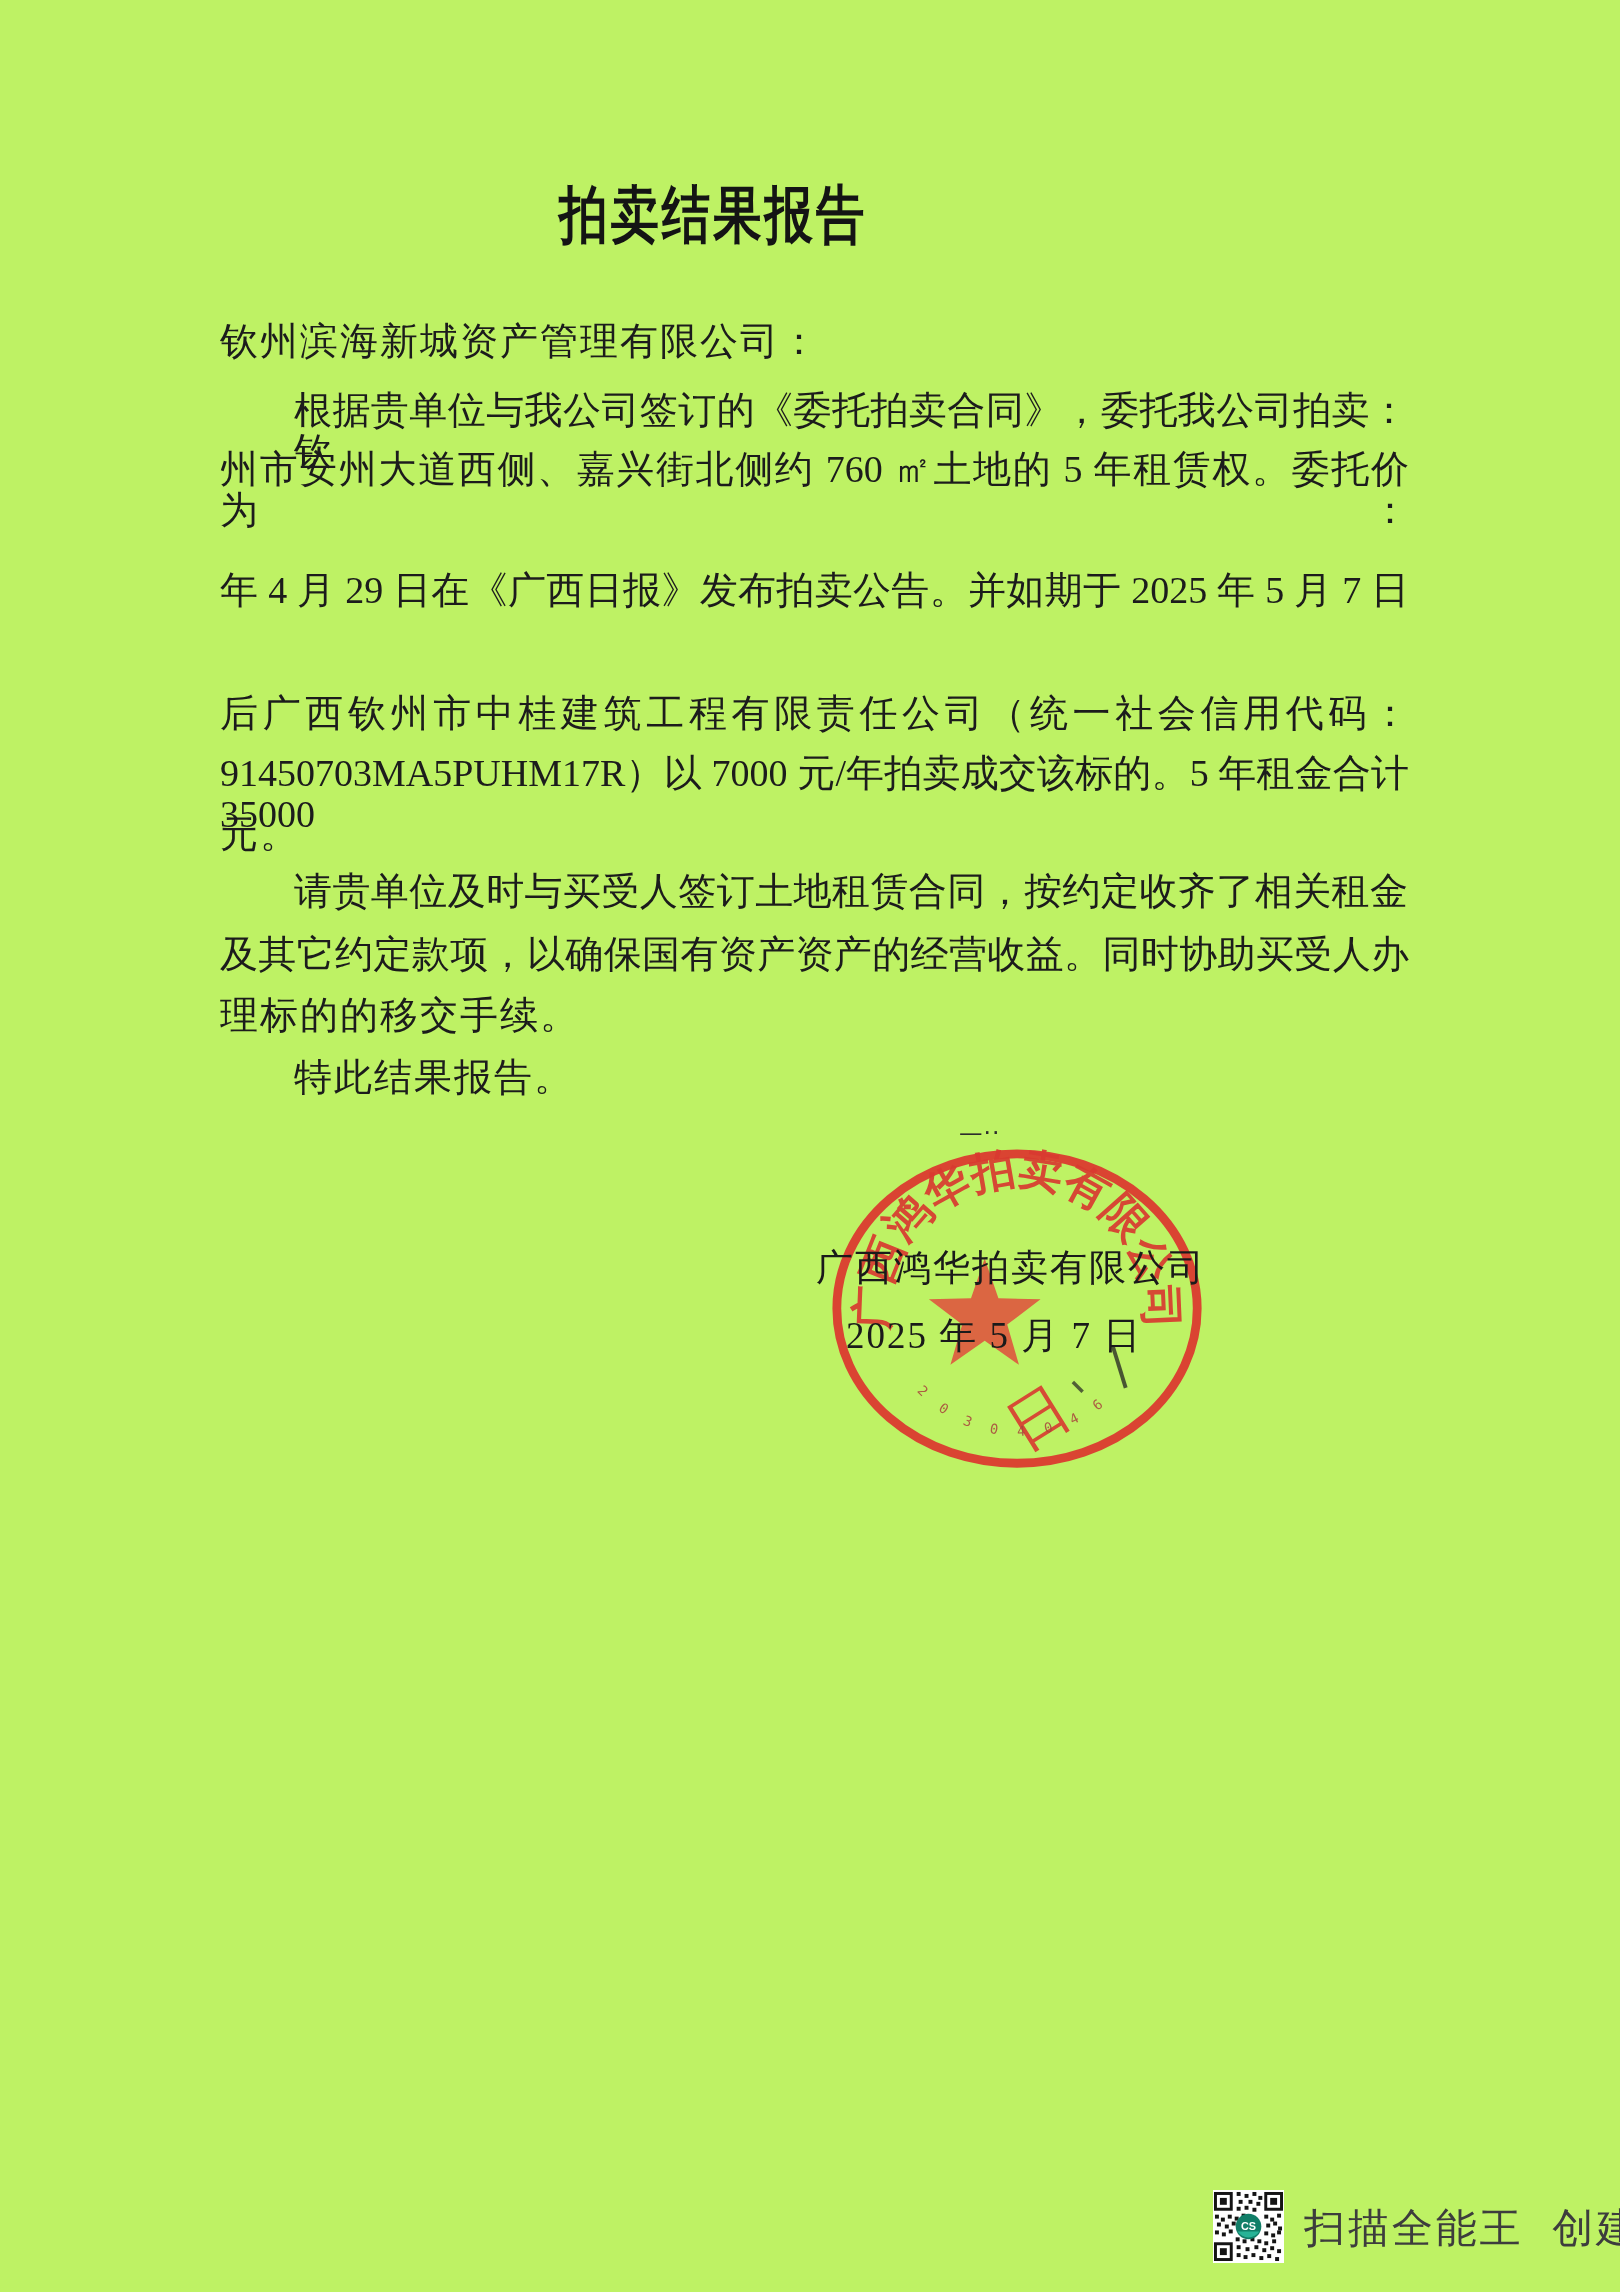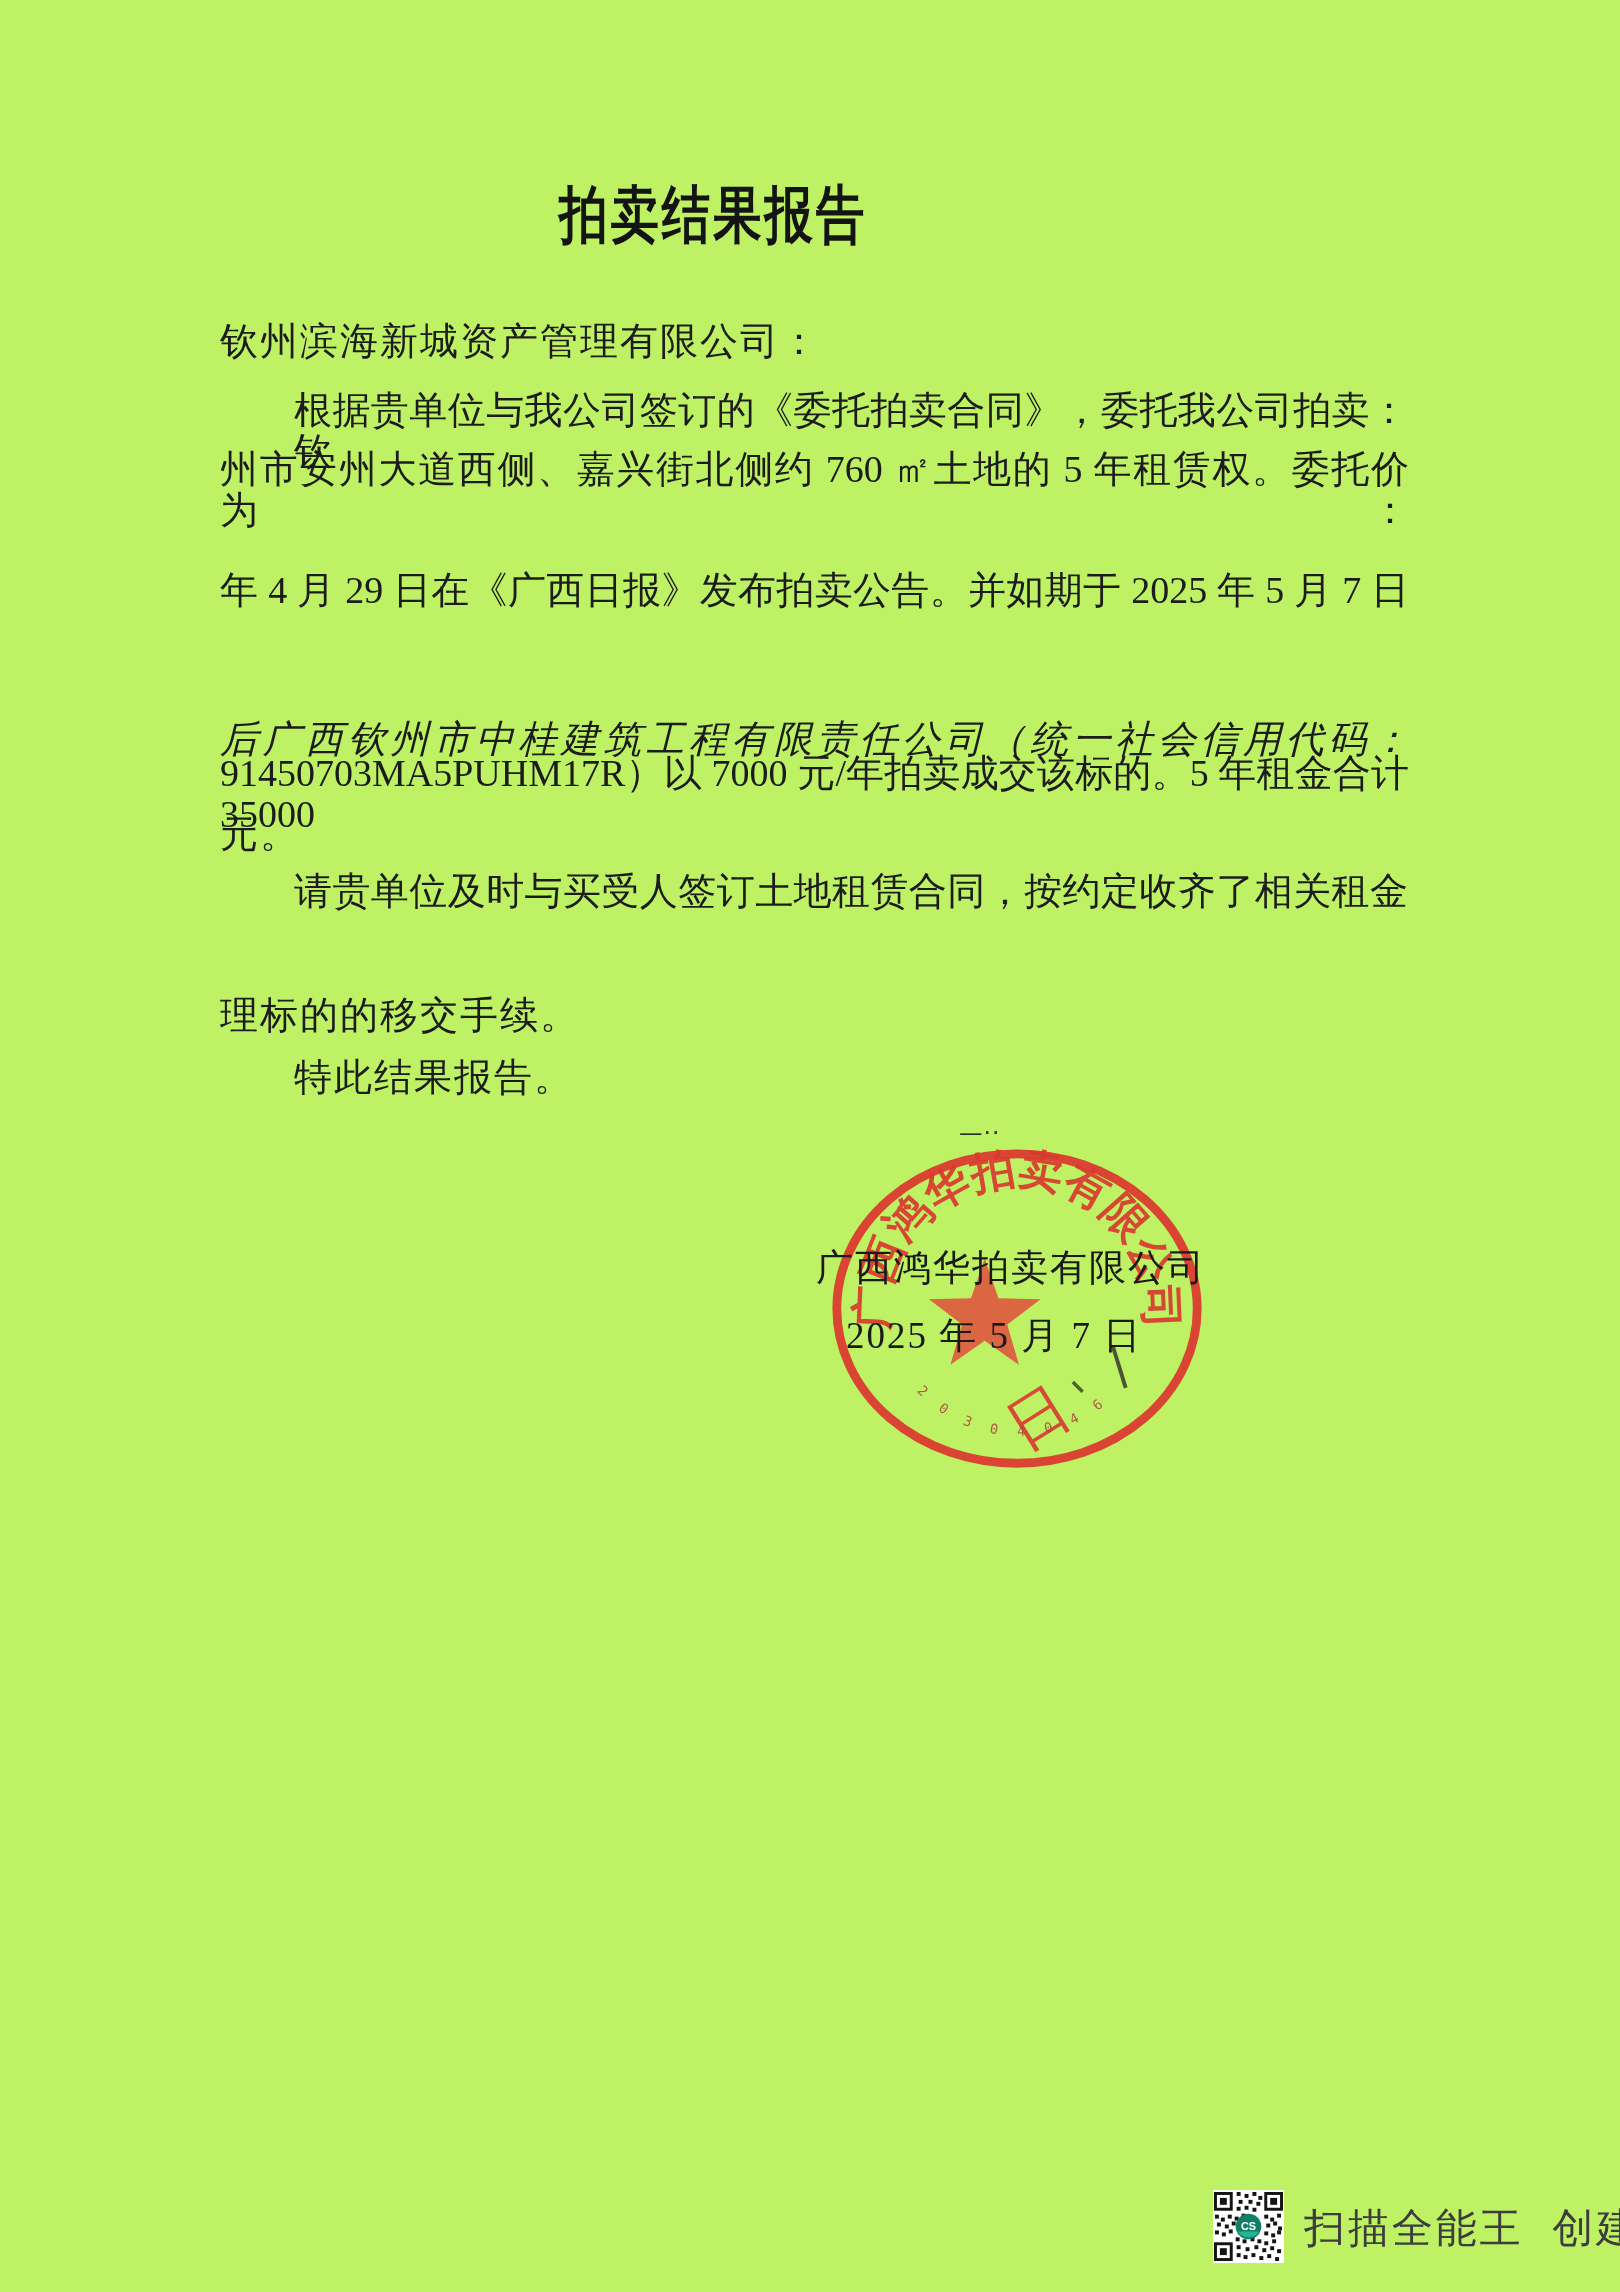--- a/index.html
+++ b/index.html
@@ -79,24 +79,25 @@
 
 <div class="page">
 
   <div class="doc-title">拍卖结果报告</div>
 
   <div class="bline" style="left:220px;top:321px;">钦州滨海新城资产管理有限公司：</div>
 
   <div class="bline just" style="left:294px;top:390px;width:1114px;">根据贵单位与我公司签订的《委托拍卖合同》，委托我公司拍卖：钦</div>
   <div class="bline just" style="left:220px;top:449px;width:1189px;">州市安州大道西侧、嘉兴街北侧约 760 ㎡土地的 5 年租赁权。委托价为：</div>
   <div class="bline just" style="left:220px;top:570px;width:1189px;">年 4 月 29 日在《广西日报》发布拍卖公告。并如期于 2025 年 5 月 7 日</div>
-  <div class="bline just" style="left:220px;top:719px;width:1189px;font-style:italic;">后广西钦州市中桂建筑工程有限责任公司（统一社会信用代码：</div>
+  <div class="bline just" style="left:220px;top:693px;width:1189px;">后广西钦州市中桂建筑工程有限责任公司（统一社会信用代码：</div>
   <div class="bline just" style="left:220px;top:753px;width:1189px;">91450703MA5PUHM17R）以 7000 元/年拍卖成交该标的。5 年租金合计 35000</div>
   <div class="bline" style="left:220px;top:814px;">元。</div>
   <div class="bline just" style="left:294px;top:873px;width:1114px;font-family:Liberation Mono, monospace;">请贵单位及时与买受人签订土地租赁合同，按约定收齐了相关租金</div>
+  <div class="bline just" style="left:220px;top:934px;width:1189px;">及其它约定款项，以确保国有资产资产的经营收益。同时协助买受人办</div>
   <div class="bline" style="left:220px;top:995px;">理标的的移交手续。</div>
   <div class="bline" style="left:294px;top:1057px;">特此结果报告。</div>
 
   <div class="smudge">—··</div>
 
   <svg class="stamp" viewBox="0 0 392 338" aria-hidden="true">
     <defs>
       <path id="ringPath" d="M 65 195 A 132 132 0 1 1 325 195" fill="none"></path>
       <path id="serialPath" d="M 72 222 A 140 140 0 0 0 320 222" fill="none"></path>
     </defs>

